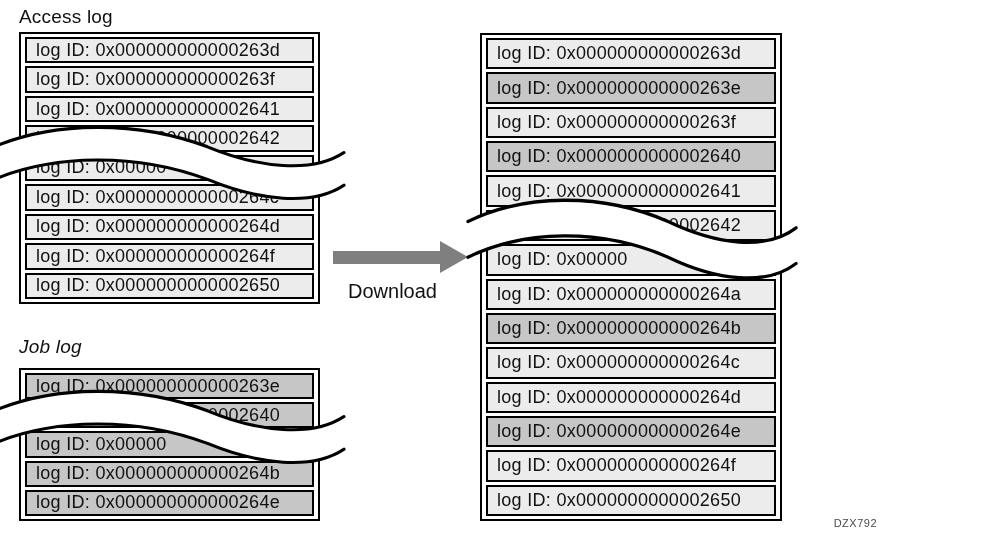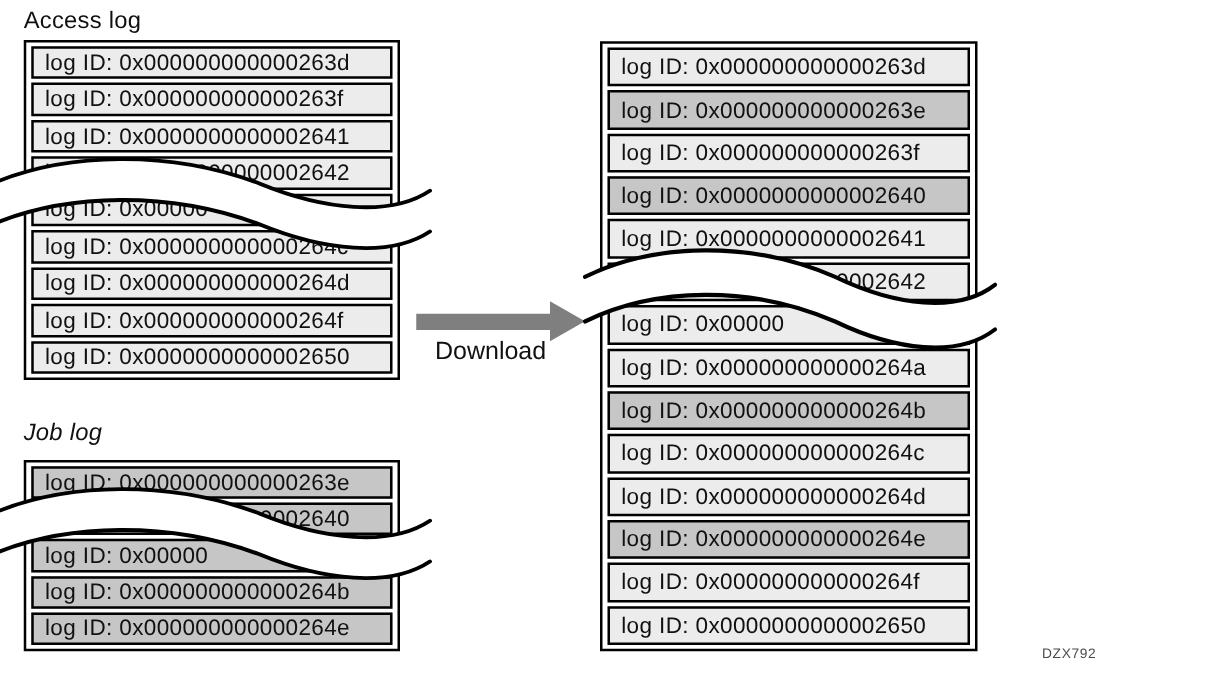--- a/index.html
+++ b/index.html
@@ -62,21 +62,21 @@
     top: 241px;
     width: 0;
     height: 0;
     border-top: 16px solid transparent;
     border-bottom: 16px solid transparent;
     border-left: 28px solid var(--arrow, #7f7f7f);
   }
   .arrow-label {
     position: absolute;
     left: 348px;
-    top: 270px;
+    top: 280px;
     font-size: 20px;
     color: #111111;
   }
   .wave {
     position: absolute;
     overflow: visible;
   }
   .wave-fill {
     fill: #ffffff;
     stroke: none;

